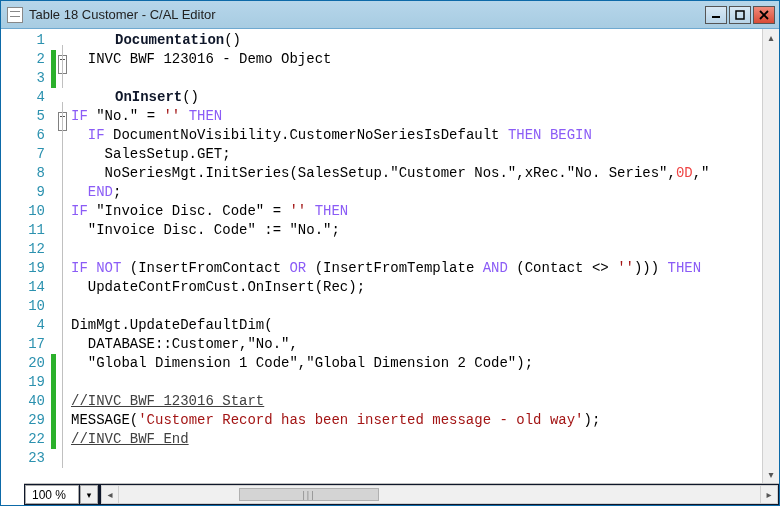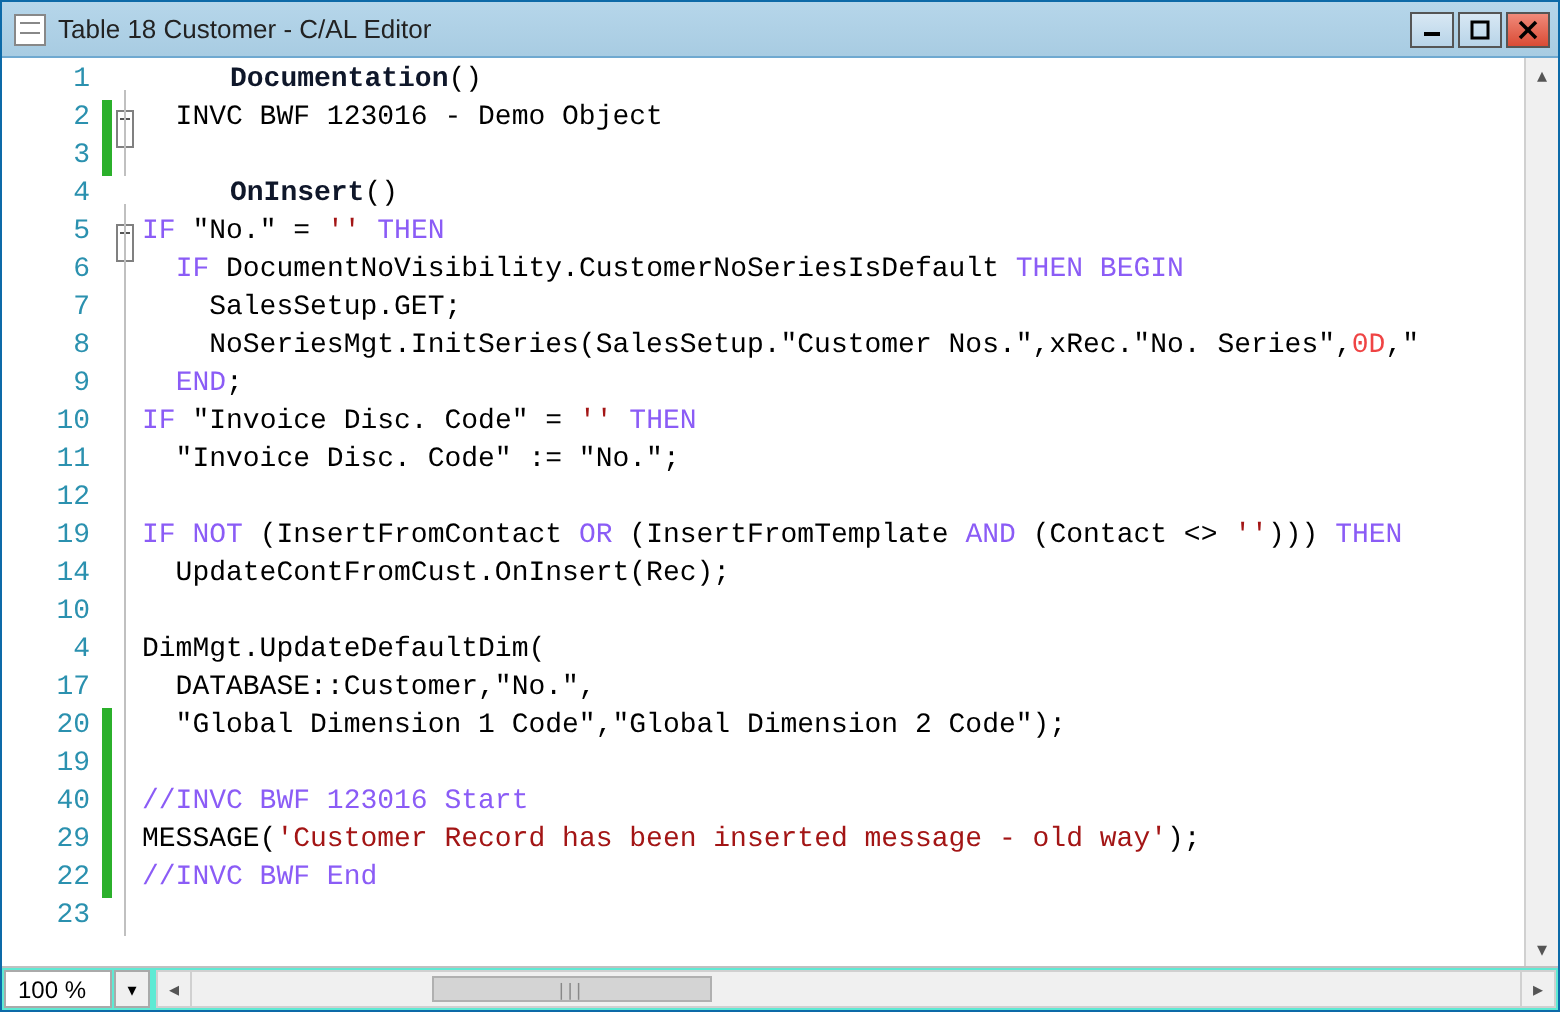--- a/index.html
+++ b/index.html
@@ -131,42 +131,43 @@
     overflow: hidden;
   }
   .code-area .line {
     height: 19px;
     line-height: 19px;
   }
   .kw { color: #8b5cf6; }
   .typename { color: #0f172a; font-weight: bold; margin-left: 44px; }
   .str { color: #a31515; }
   .num { color: #ef4444; }
-  .comment { color: #8b5cf6; }
+  .comment { color: #404040; text-decoration: underline; }
   .vscroll {
     position: absolute;
     right: 0; top: 0; bottom: 0;
     width: 17px;
     background: #f0f0f0;
     border-left: 1px solid #d0d0d0;
   }
   .vscroll-arrow {
     height: 17px;
     display: flex;
     align-items: center;
     justify-content: center;
     font-size: 10px;
     color: #555;
     cursor: pointer;
   }
   .bottom-bar {
     height: 22px;
     display: flex;
     border-top: 1px solid #c0c0c0;
-    background: #5eead4;
+    background: #0f172a;
+    margin-left: 23px;
   }
   .zoom-box {
     width: 54px;
     border-right: 1px solid #c0c0c0;
     font-size: 12px;
     display: flex;
     align-items: center;
     padding-left: 6px;
     background: #fff;
     border: 1px solid #aaa;

